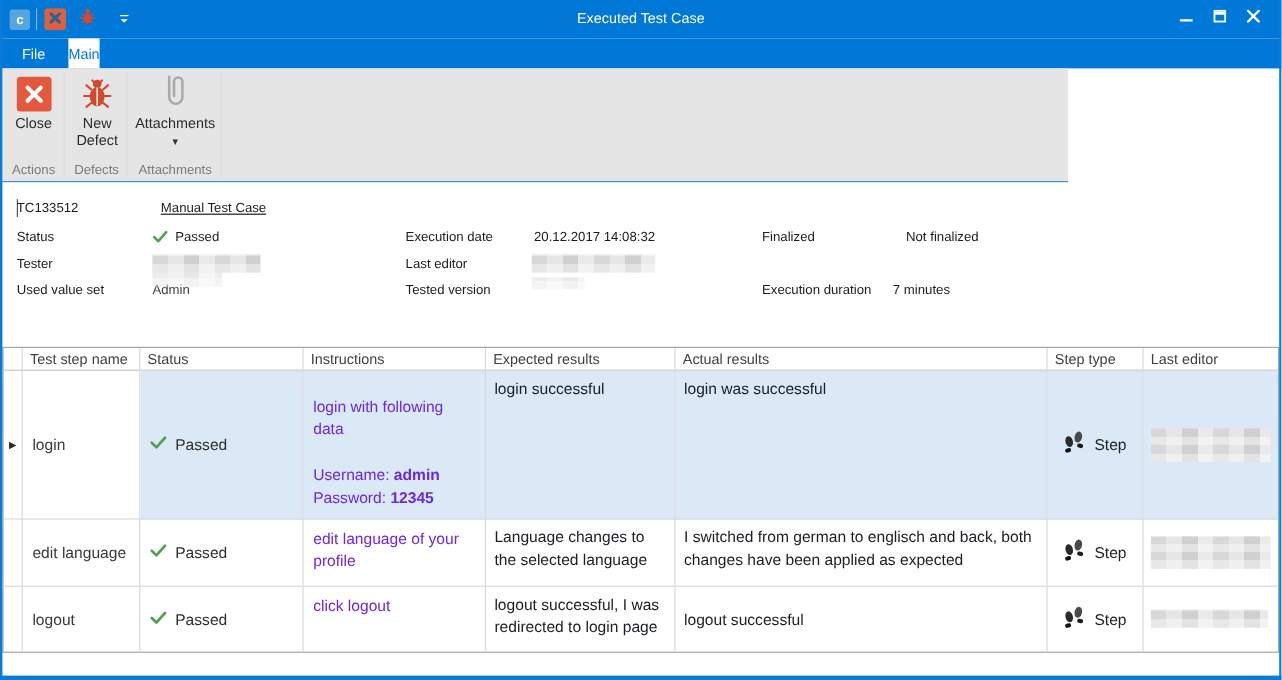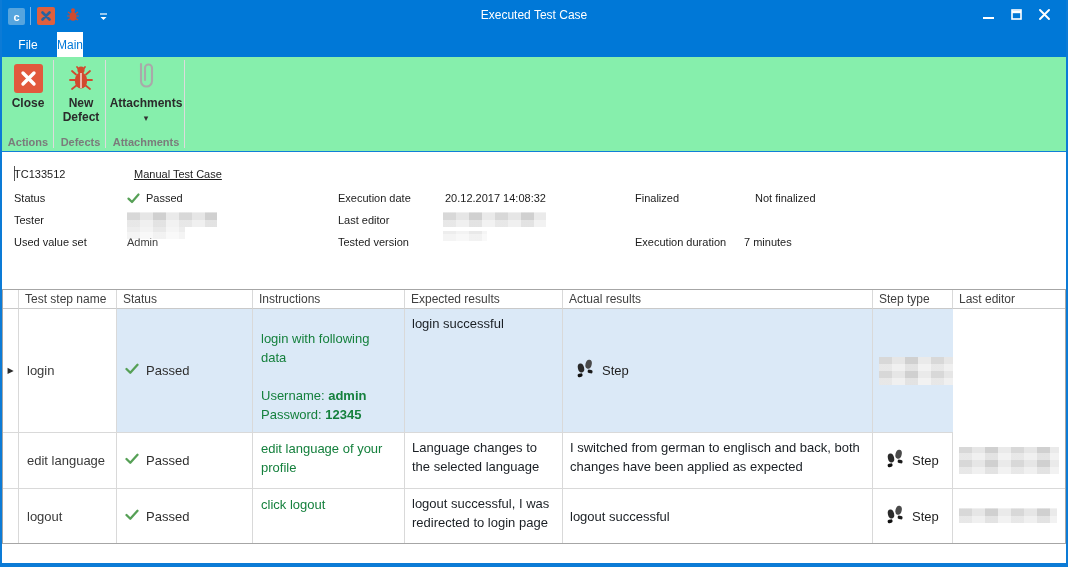--- a/index.html
+++ b/index.html
@@ -25,21 +25,21 @@
   .win-btn { position:absolute; top:0; width:28px; height:30px; display:flex; align-items:center; justify-content:center; }
   .win-min { right:66px; } .win-max { right:38px; } .win-close { right:10px; }
 
   
   .tabrow { position:absolute; left:0; top:32px; width:1068px; height:25px; background:#0078d7; }
   .rtab { position:absolute; top:0; height:25px; display:flex; align-items:center; justify-content:center; font-size:12px; }
   .rtab.file { left:6px; width:44px; color:#fff; }
   .rtab.main { left:57px; width:26px; color:#0078d7; background:#ffffff; }
 
   
-  .ribbon { position:absolute; left:2px; top:57px; width:1064px; height:95px; background:#86efac; border-bottom:1px solid #0f7fd7;font-weight:bold; }
+  .ribbon { position:absolute; left:2px; top:57px; width:888px; height:95px; background:#e5e5e5; border-bottom:1px solid #0f7fd7; }
   .rgroup { position:absolute; top:0; height:94px; }
   .rgroup .gsep { position:absolute; right:0; top:3px; width:1px; height:88px; background:#dcdcdc; }
   .glabel { position:absolute; bottom:3px; left:0; right:0; text-align:center; font-size:11px; color:#7b7b7b; }
   .rbtn { position:absolute; top:3px; display:flex; flex-direction:column; align-items:center; font-size:12px; color:#2b2b2b; }
   .rbtn .icon-slot { height:36px; display:flex; align-items:center; justify-content:center; }
   .rbtn .lbl { text-align:center; line-height:14px; }
   .close-icon-box { width:29px; height:29px; background:#e2593d; border-radius:3px; display:flex; align-items:center; justify-content:center; }
   .dd-arrow { font-size:9px; color:#333; margin-top:3px; }
 
   
@@ -62,21 +62,21 @@
   .trow.r2 { height:56px; }
   .trow.r3 { height:54px; }
   .c { border-right:1px solid #d9d9d9; border-bottom:1px solid #d9d9d9; overflow:hidden; }
   .c:last-child { border-right:none; }
   .trow.r3 .c { border-bottom:none; }
   .hdr .c { font-size:12px; color:#404040; padding:2px 0 0 6px; white-space:nowrap; border-bottom:1px solid #c9c9c9; }
   .sel { background:#dbe9f7; }
   .ind { display:flex; align-items:center; justify-content:center; font-size:8px; color:#2b2b2b; }
   .name { font-size:13px; color:#3a3a3a; display:flex; align-items:center; padding-left:8px;text-align:center; }
   .status { font-size:13px; color:#2f2f2f; display:flex; align-items:center; padding-left:8px; gap:7px; }
-  .instr { font-size:13px; color:#15803d; padding:6px 10px 0 8px; line-height:19px; }
+  .instr { font-size:13px; color:#6d28d9; padding:6px 10px 0 8px; line-height:19px; }
   .instr.r1pad { padding-top:20px; }
   .res { font-size:13px; color:#1a1f24; padding:5px 8px 0 7px; line-height:19px; }
   .res.centered { display:flex; align-items:center; padding-top:0; }
   .steptype { display:flex; align-items:center; padding-left:12px; gap:7px; font-size:13px; color:#1f1f1f; }
   .lasted { position:relative; }
   .spacer19 { height:19px; }
 </style>
 </head>
 <body>
 
@@ -248,20 +248,21 @@
         </span>
         <span>Passed</span>
       </div>
       <div class="c instr r1pad sel">
         <div>login with following data</div>
         <div class="spacer19"></div>
         <div><span>Username:</span> <b>admin</b></div>
         <div><span>Password:</span> <b>12345</b></div>
       </div>
       <div class="c res sel">login successful</div>
+      <div class="c res sel">login was successful</div>
       <div class="c steptype sel">
         <span>
           <svg width="20" height="22" viewBox="0 0 20 22">
             <ellipse cx="13.6" cy="6.2" rx="3.1" ry="4.6" transform="rotate(14 13.6 6.2)" fill="#4a4a4a"></ellipse>
             <rect x="12.6" y="11.8" width="5" height="3.4" rx="1.6" transform="rotate(14 15.1 13.5)" fill="#1c1c1c"></rect>
             <ellipse cx="6" cy="10" rx="3.1" ry="4.6" transform="rotate(-14 6 10)" fill="#2a2a2a"></ellipse>
             <rect x="2.6" y="15.6" width="5" height="3.4" rx="1.6" transform="rotate(-14 5.1 17.3)" fill="#111"></rect>
           </svg>
         </span>
         <span>Step</span>

